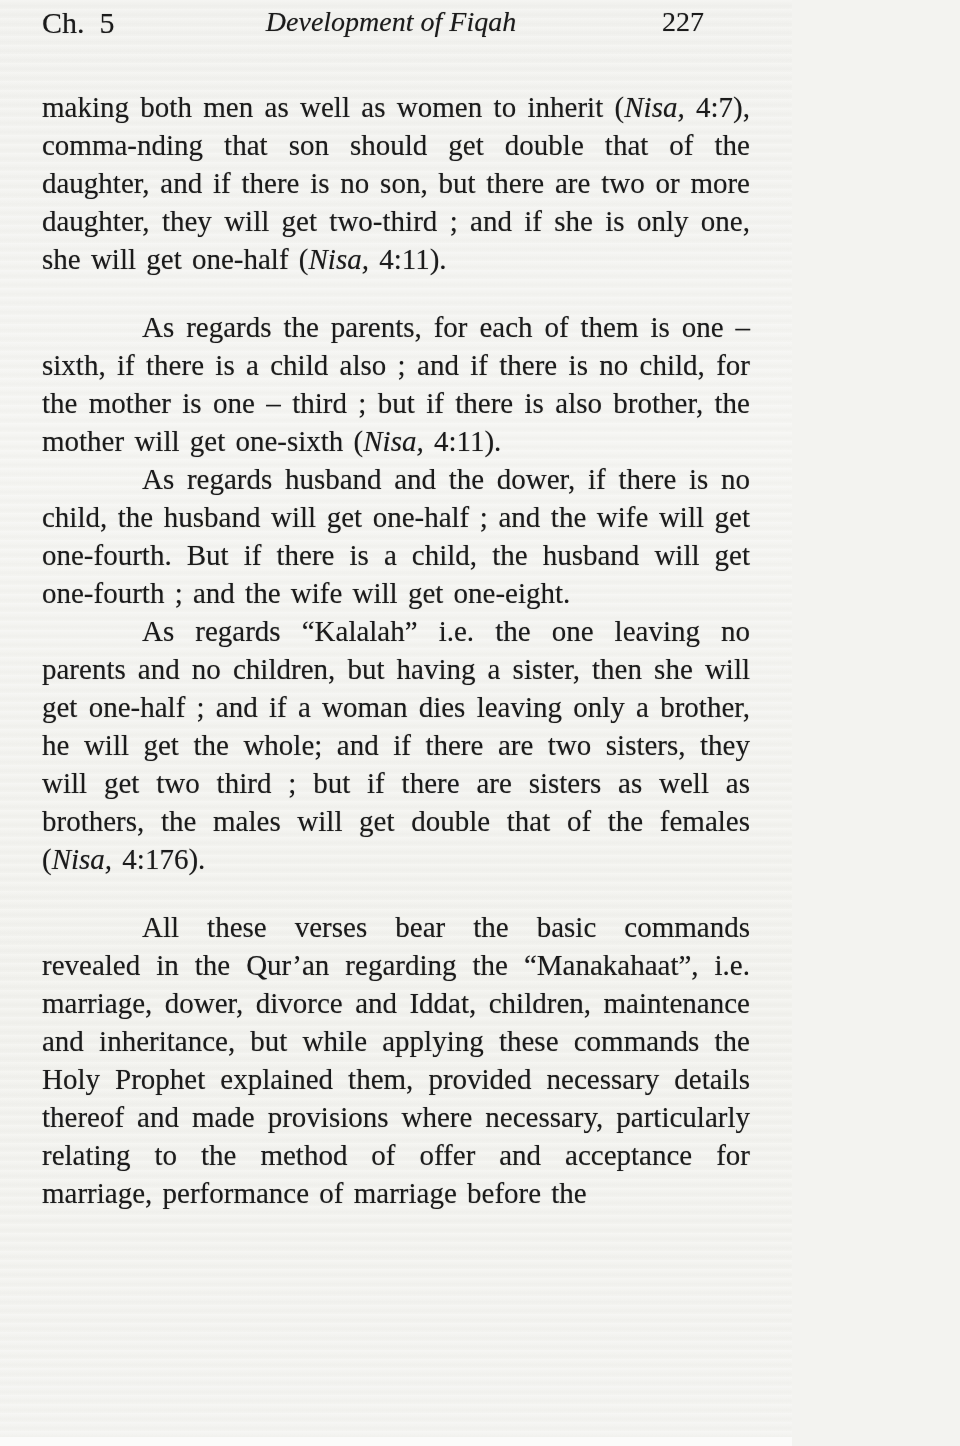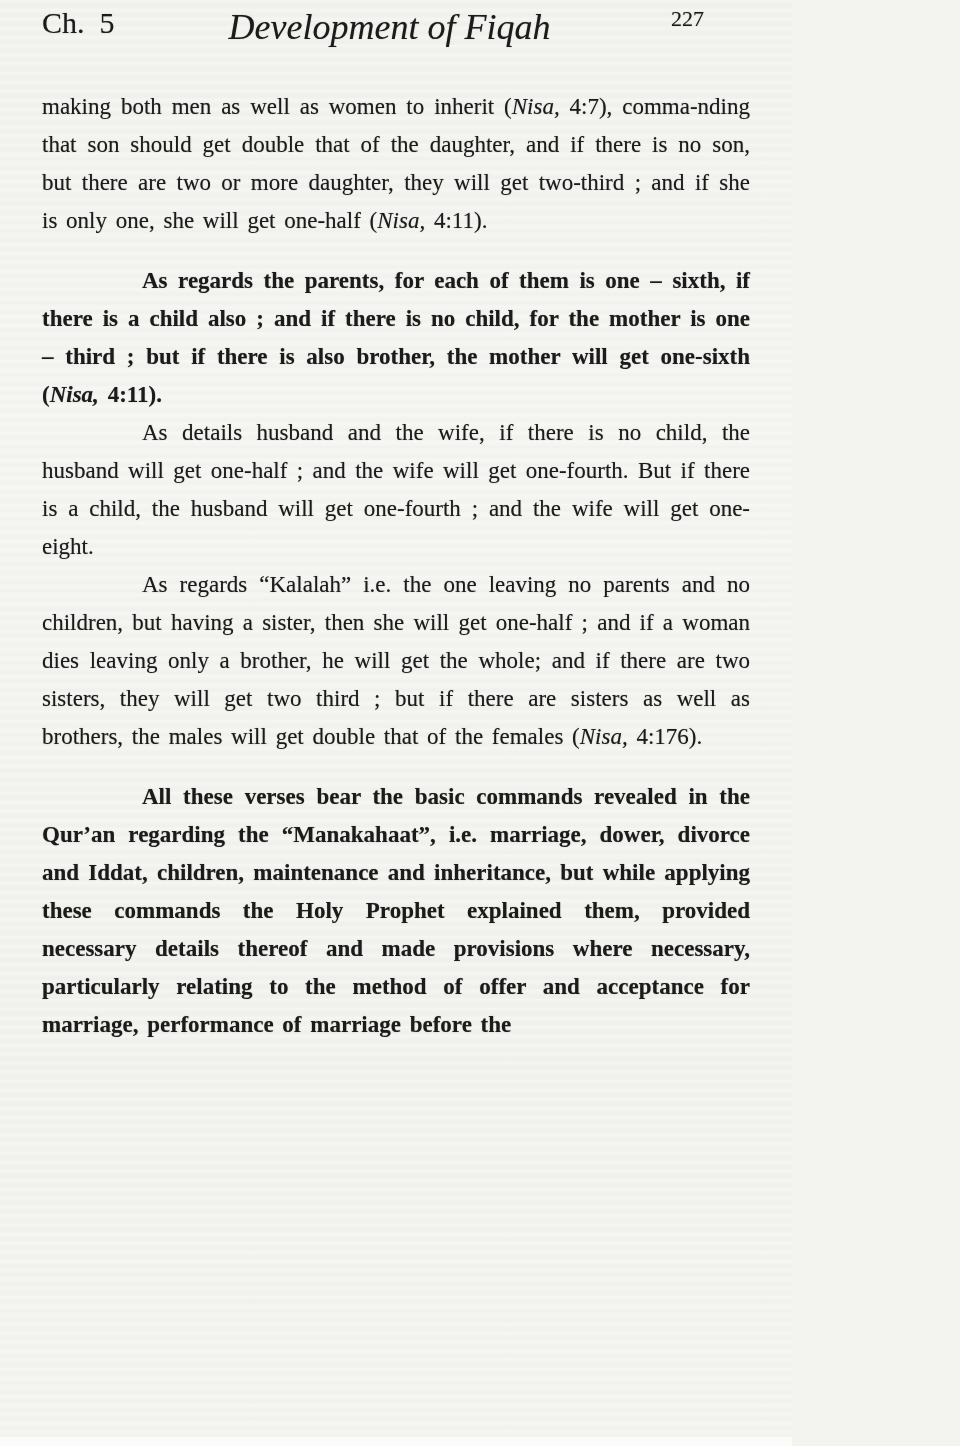--- a/index.html
+++ b/index.html
@@ -50,67 +50,66 @@
     top: 6px;
     font-size: 30px;
     white-space: pre;
     text-shadow: 0 0 1px rgba(30,30,30,0.45);
   }
   .page-title {
     position: absolute;
     left: 50%;
     top: 6px;
     transform: translateX(-52%);
-    font-size: 36px;
+    font-size: 28px;
     font-style: italic;
     white-space: nowrap;
     text-shadow: 0 0 1px rgba(30,30,30,0.45);
   }
   .page-number {
     position: absolute;
     right: 88px;
     top: 6px;
-    font-size: 22px;
+    font-size: 28px;
     text-shadow: 0 0 1px rgba(30,30,30,0.45);
   }
   main {
     position: relative;
     margin: 42px 42px 0 42px;
   }
   p.para {
     margin: 0;
-    font-size: 23px;
+    font-size: 29px;
     line-height: 38px;
     text-align: justify;
     word-spacing: 3px;
     text-shadow: 0 0 1px rgba(30,30,30,0.45);
   }
   p.para.indent {
     text-indent: 100px;
   }
   p.para.gap {
-    margin-top: 22px;
-    font-weight: bold;
+    margin-top: 30px;
   }
   p.para i {
     font-style: italic;
   }
 </style>
 </head>
 <body>
 
 <div class="page">
   <header>
     <span class="chapter-label">Ch.  5</span>
     <span class="page-title">Development of Fiqah</span>
     <span class="page-number">227</span>
   </header>
 
   <main>
       <p class="para">making both men as well as women to inherit (<i>Nisa,</i> 4:7), comma-nding that son should get double that of the daughter, and if there is no son, but there are two or more daughter, they will get two-third ; and if she is only one, she will get one-half (<i>Nisa,</i> 4:11).</p>
       <p class="para indent gap">As regards the parents, for each of them is one – sixth, if there is a child also ; and if there is no child, for the mother is one – third ; but if there is also brother, the mother will get one-sixth (<i>Nisa,</i> 4:11).</p>
-      <p class="para indent">As details husband and the wife, if there is no child, the husband will get one-half ; and the wife will get one-fourth. But if there is a child, the husband will get one-fourth ; and the wife will get one-eight.</p>
+      <p class="para indent">As regards husband and the dower, if there is no child, the husband will get one-half ; and the wife will get one-fourth. But if there is a child, the husband will get one-fourth ; and the wife will get one-eight.</p>
       <p class="para indent">As regards “Kalalah” i.e. the one leaving no parents and no children, but having a sister, then she will get one-half ; and if a woman dies leaving only a brother, he will get the whole; and if there are two sisters, they will get two third ; but if there are sisters as well as brothers, the males will get double that of the females (<i>Nisa,</i> 4:176).</p>
       <p class="para indent gap">All these verses bear the basic commands revealed in the Qur’an regarding the “Manakahaat”, i.e. marriage, dower, divorce and Iddat, children, maintenance and inheritance, but while applying these commands the Holy Prophet explained them, provided necessary details thereof and made provisions where necessary, particularly relating to the method of offer and acceptance for marriage, performance of marriage before the</p>
     </main>
 
   <div class="scan-edge-bottom"></div>
 </div>
 
 </body></html>

